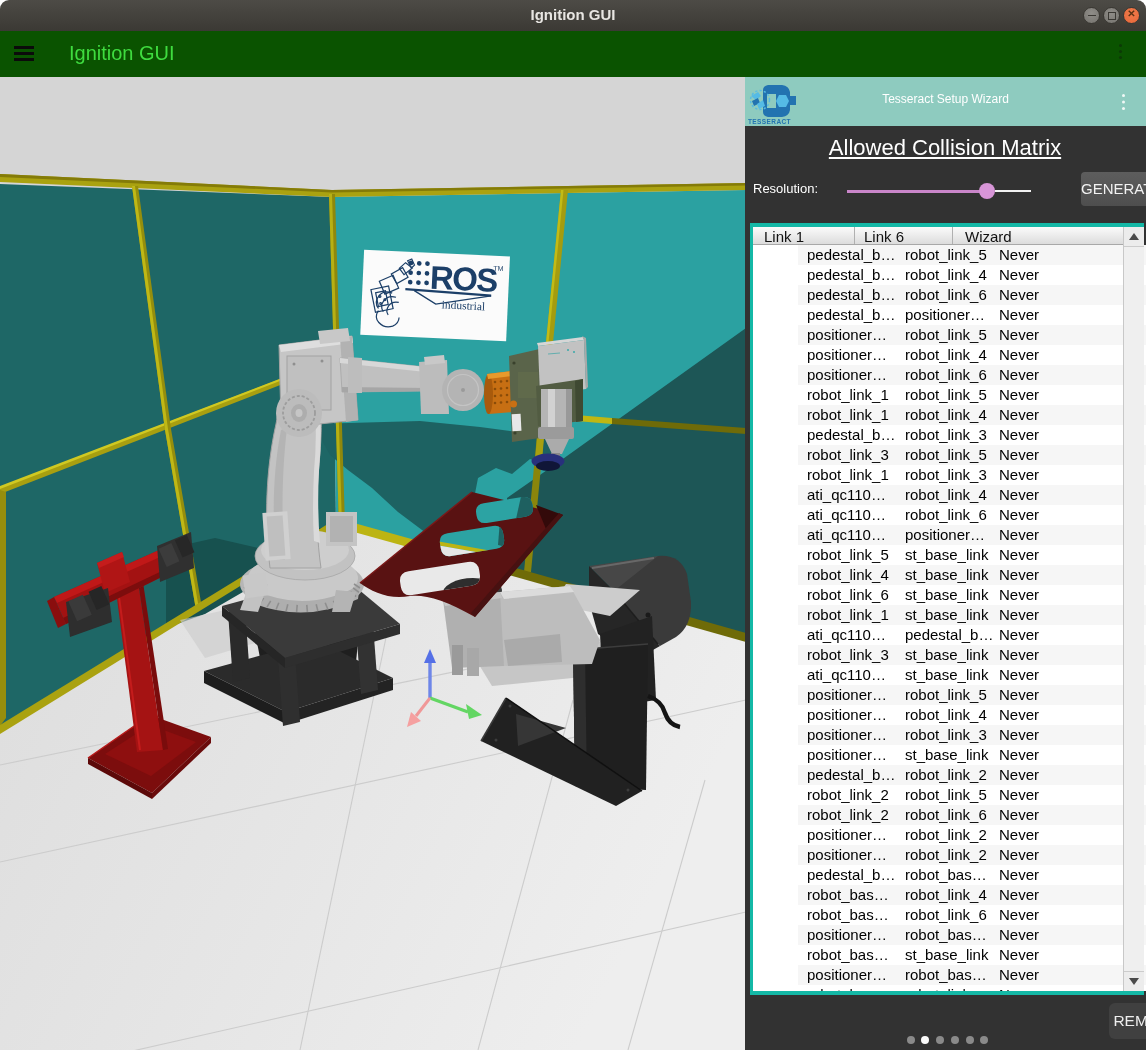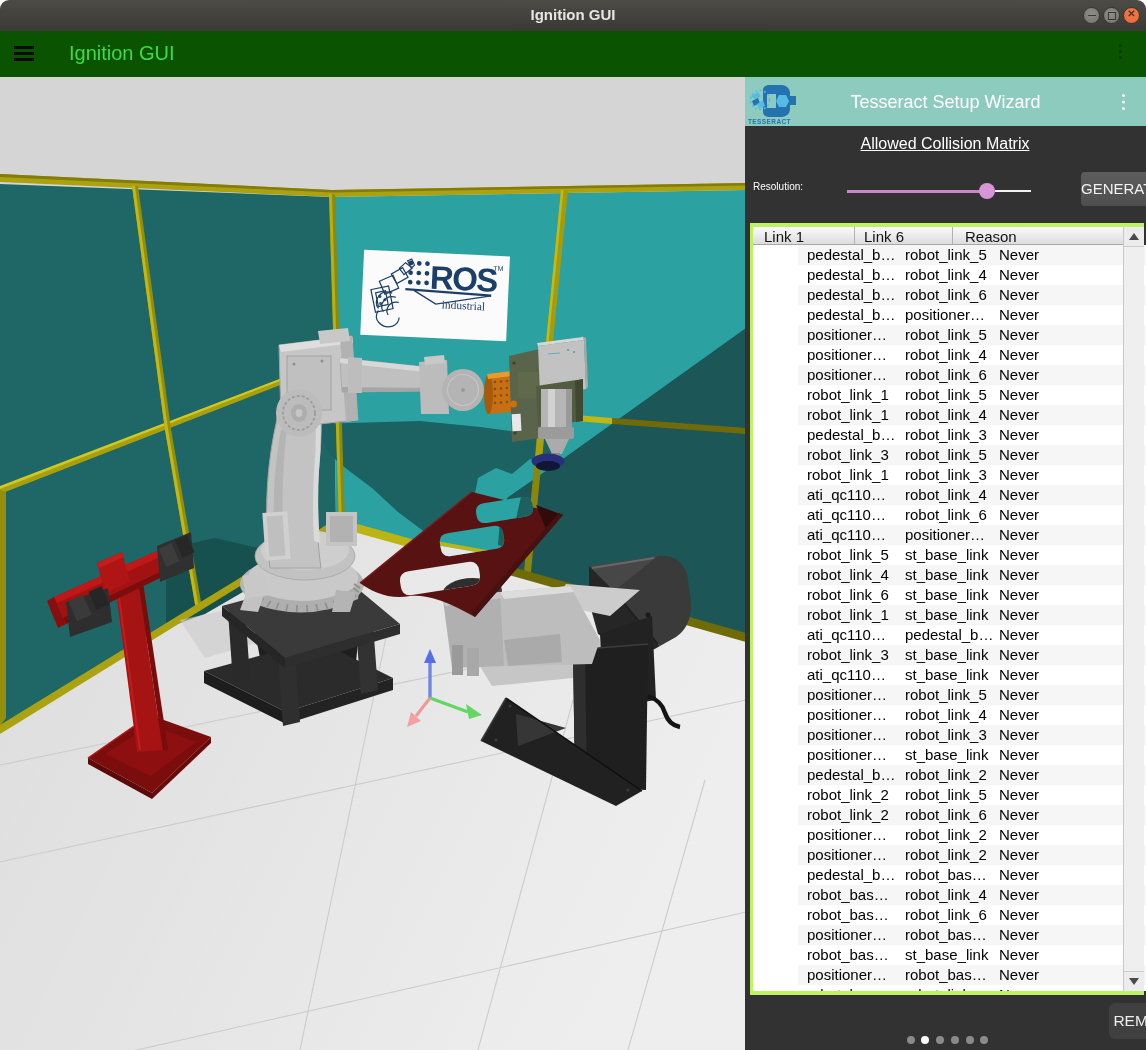--- a/index.html
+++ b/index.html
@@ -9,29 +9,29 @@
 #b1{left:1083px}#b2{left:1103px}#b3{left:1123px;background:radial-gradient(circle at 50% 35%,#f07b4a,#e7673a);}
 #b1:after{content:"";position:absolute;left:3.5px;top:7px;width:8px;height:1.6px;background:#3a3833;}
 #b2:after{content:"";position:absolute;left:4px;top:4px;width:6px;height:6px;border:1.4px solid #3a3833;}
 #b3:after{content:"\2715";position:absolute;left:0;top:0.5px;width:100%;text-align:center;font-size:10px;color:#5a3214;font-weight:bold;}
 #menubar{position:absolute;left:0;top:31px;width:1146px;height:46px;background:#0a5300;}
 #menubar .txt{position:absolute;left:69px;top:11px;font-size:20px;color:#3fdc3f;}
 .ham{position:absolute;left:14px;top:46px;width:20px;height:2.8px;background:#0b0b0b;box-shadow:0 6px 0 #0b0b0b,0 12px 0 #0b0b0b;}
 #mdots{position:absolute;left:1119px;top:44px;width:3px;height:3px;border-radius:50%;background:#0c3a06;box-shadow:0 6px 0 #0c3a06,0 12px 0 #0c3a06;}
 #panel{position:absolute;left:745px;top:77px;width:401px;height:973px;background:#323232;}
 #phead{position:absolute;left:0;top:0;width:401px;height:49px;background:#8ecbbf;}
-#phead .t{position:absolute;top:15px;left:0;width:100%;text-align:center;font-size:18px;color:#ffffff;}
+#phead .t{position:absolute;top:15px;left:0;width:100%;text-align:center;font-size:12px;color:#ffffff;}
 #pdots{position:absolute;left:376.5px;top:17px;width:3.4px;height:3.4px;border-radius:50%;background:#f0f8f6;box-shadow:0 6.5px 0 #f0f8f6,0 13px 0 #f0f8f6;}
-#acm{position:absolute;left:0;top:58px;width:400px;text-align:center;font-size:16px;color:#ffffff;text-decoration:underline;}
-#reslabel{position:absolute;left:8px;top:104px;font-size:10px;color:#ffffff;}
+#acm{position:absolute;left:0;top:58px;width:400px;text-align:center;font-size:22px;color:#ffffff;text-decoration:underline;}
+#reslabel{position:absolute;left:8px;top:104px;font-size:13px;color:#ffffff;}
 #slider{position:absolute;left:102px;top:112.5px;width:143px;height:3px;background:#ca86ca;}
 #slider2{position:absolute;left:250px;top:113px;width:36px;height:2px;background:#f2f2f2;}
 #shandle{position:absolute;left:234px;top:106px;width:16px;height:16px;border-radius:50%;background:#d795d7;}
 #genbtn{position:absolute;left:296px;top:95px;width:117px;height:34px;background:linear-gradient(#5d5d5d,#4e4e4e);border-radius:4px;color:#f2f2f2;font-size:15px;text-align:left;line-height:34px;margin-left:40px;}
-#tablewrap{position:absolute;left:5px;top:146px;width:394px;height:772px;background:#bef264;padding:0;}
+#tablewrap{position:absolute;left:5px;top:146px;width:394px;height:772px;background:#14b8a6;padding:0;}
 #thead{position:absolute;left:3px;top:4px;width:370px;height:17px;background:linear-gradient(#fbfbfb,#dcdcdc);border-bottom:1px solid #a8a8a8;}
 #thead span{position:absolute;top:0.5px;font-size:15px;color:#111111;}
 #tbody{position:absolute;left:3px;top:22px;width:370px;height:746px;overflow:hidden;background:#ffffff;padding-left:45px;}
 .trow{position:relative;width:100%;height:20px;line-height:20px;font-size:15px;color:#000000;}
 .trow.odd{background:#f6f6f6;}
 .trow.even{background:#ffffff;}
 .trow span{position:absolute;top:0;}
 .c1{left:9px;}.c2{left:107px;}.c3{left:201px;}
 #thl1{left:11px}#thl2{left:111px}#thl3{left:212px}
 .colsep{position:absolute;top:4px;width:1px;height:17px;background:#b0b0b0;}
@@ -342,21 +342,21 @@
   <div id="acm">Allowed Collision Matrix</div>
   <div id="reslabel">Resolution:</div>
   <div id="slider"></div>
     <div id="slider2"></div>
     <div id="shandle"></div>
   <div id="genbtn">GENERATE</div>
   <div id="tablewrap">
     <div id="thead">
         <span id="thl1">Link 1</span>
         <span id="thl2">Link 6</span>
-        <span id="thl3">Reason</span>
+        <span id="thl3">Wizard</span>
       </div>
     <div class="colsep" id="cs1"></div>
       <div class="colsep" id="cs2"></div>
     <div id="tbody">
 <div class="trow odd">
           <span class="c1">pedestal_b…</span>
           <span class="c2">robot_link_5</span>
           <span class="c3">Never</span>
         </div>
 <div class="trow even">

